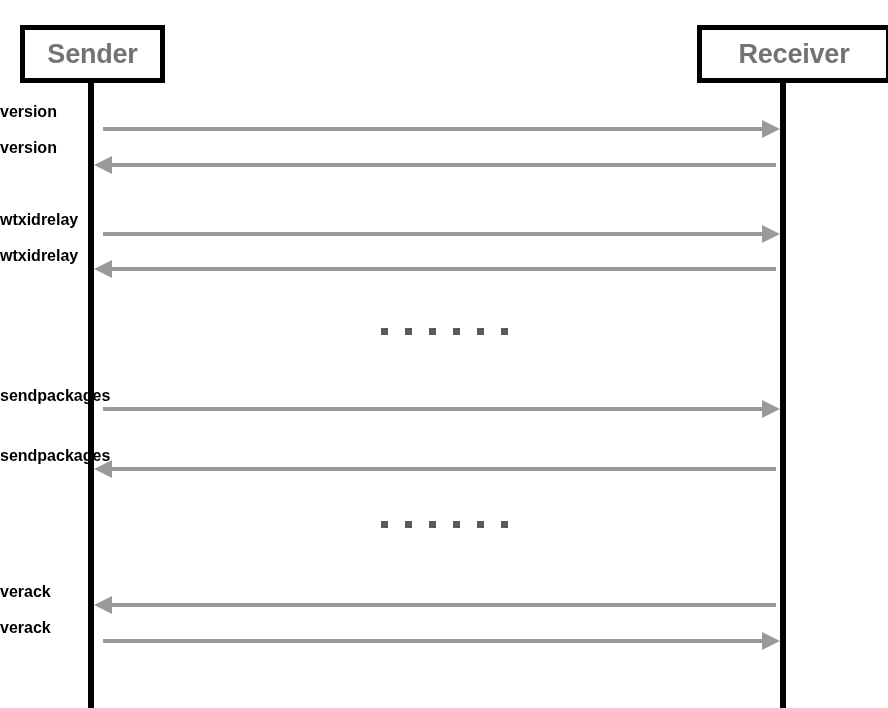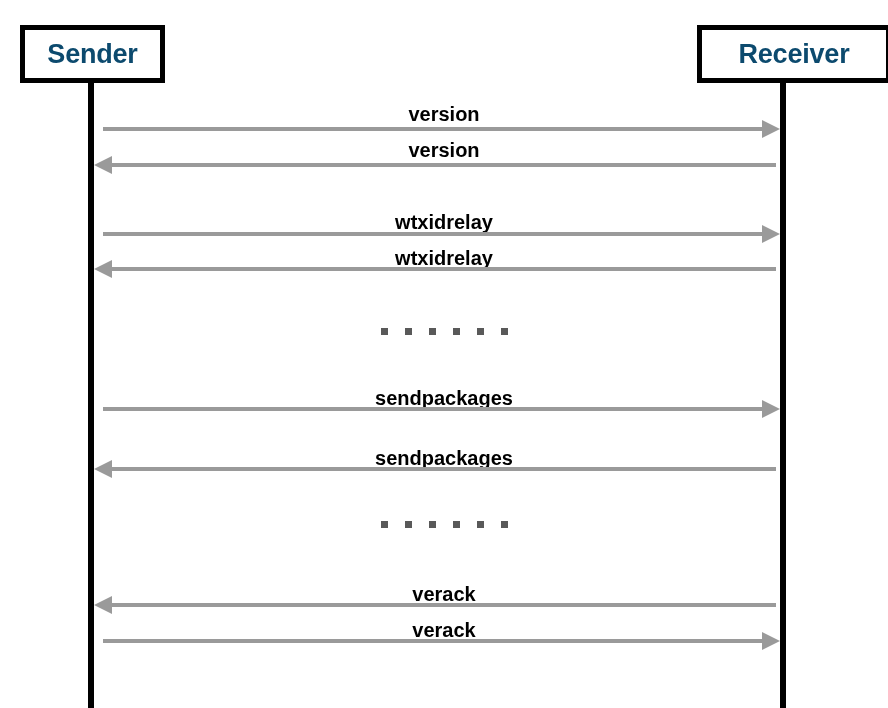--- a/index.html
+++ b/index.html
@@ -25,21 +25,21 @@
     box-sizing: border-box;
     background: #ffffff;
     border: 5px solid #000000;
     display: flex;
     align-items: center;
     justify-content: center;
   }
   .participant-label {
     font-size: 27px;
     font-weight: bold;
-    color: #0c4a6e;
+    color: #737373;
     letter-spacing: -0.2px;
     line-height: 1;
     white-space: nowrap;
   }
   #participant-sender {
     left: 20px;
     top: 25px;
     width: 145px;
     height: 58px;
   }
@@ -103,22 +103,22 @@
   .message.to-left .arrow-head {
     left: 94px;
     border-right: 18px solid #9a9a9a;
     border-left: 0;
   }
 
   .message-label {
     position: absolute;
     left: 0;
     width: 888px;
-    text-align: center;
-    font-size: 20px;
+    text-align: left;
+    font-size: 16px;
     font-weight: bold;
     color: #000000;
     white-space: nowrap;
     line-height: 1;
   }
 
   
   .ellipsis {
     position: absolute;
     left: 0;

